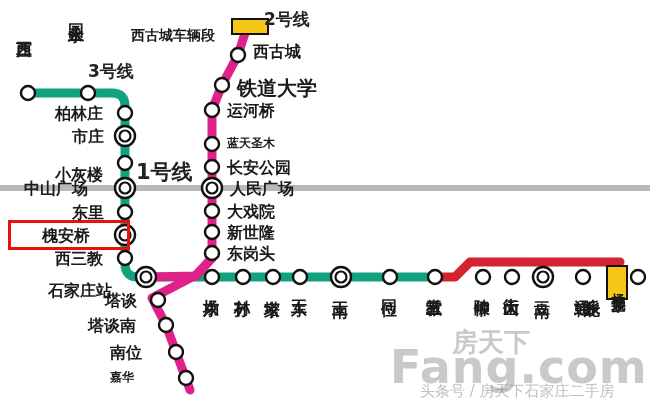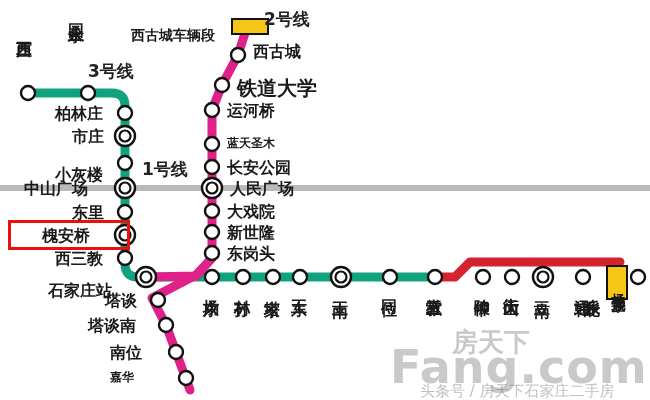--- a/index.html
+++ b/index.html
@@ -113,21 +113,21 @@
       <circle cx="212" cy="232" r="7" fill="#ffffff" stroke="#111111" stroke-width="2.4"></circle>
       <circle cx="212" cy="253" r="7" fill="#ffffff" stroke="#111111" stroke-width="2.4"></circle>
       <circle cx="158" cy="300" r="7" fill="#ffffff" stroke="#111111" stroke-width="2.4"></circle>
       <circle cx="166" cy="325" r="7" fill="#ffffff" stroke="#111111" stroke-width="2.4"></circle>
       <circle cx="176" cy="352" r="7" fill="#ffffff" stroke="#111111" stroke-width="2.4"></circle>
       <circle cx="186" cy="378" r="7" fill="#ffffff" stroke="#111111" stroke-width="2.4"></circle>
     </g>
 </svg>
 
 <div class="linetag" style="left:88px;top:60px;font-size:17px;">3号线</div>
-<div class="linetag" style="left:142px;top:158px;font-size:17px;">1号线</div>
+<div class="linetag" style="left:136px;top:158px;font-size:21px;">1号线</div>
 <div class="linetag" style="left:264px;top:8px;font-size:17px;">2号线</div>
 
 <div class="lbl" style="left:131px;top:28px;font-size:14px;">西古城车辆段</div>
 <div class="lbl vert" style="left:612px;top:287px;font-size:14px;height:100px;">北乐乡停车场</div>
 
 <div class="hl" style="left:8px;top:220px;width:122px;height:30px;"></div>
 
 <div id="labels">
     <div class="lbl vert" style="left: 16px; top: 30px; font-size: 16px; height: 54px;">西三庄</div>
     <div class="lbl vert" style="left: 68px; top: 14px; font-size: 16px; height: 70px;">水上公园</div>

